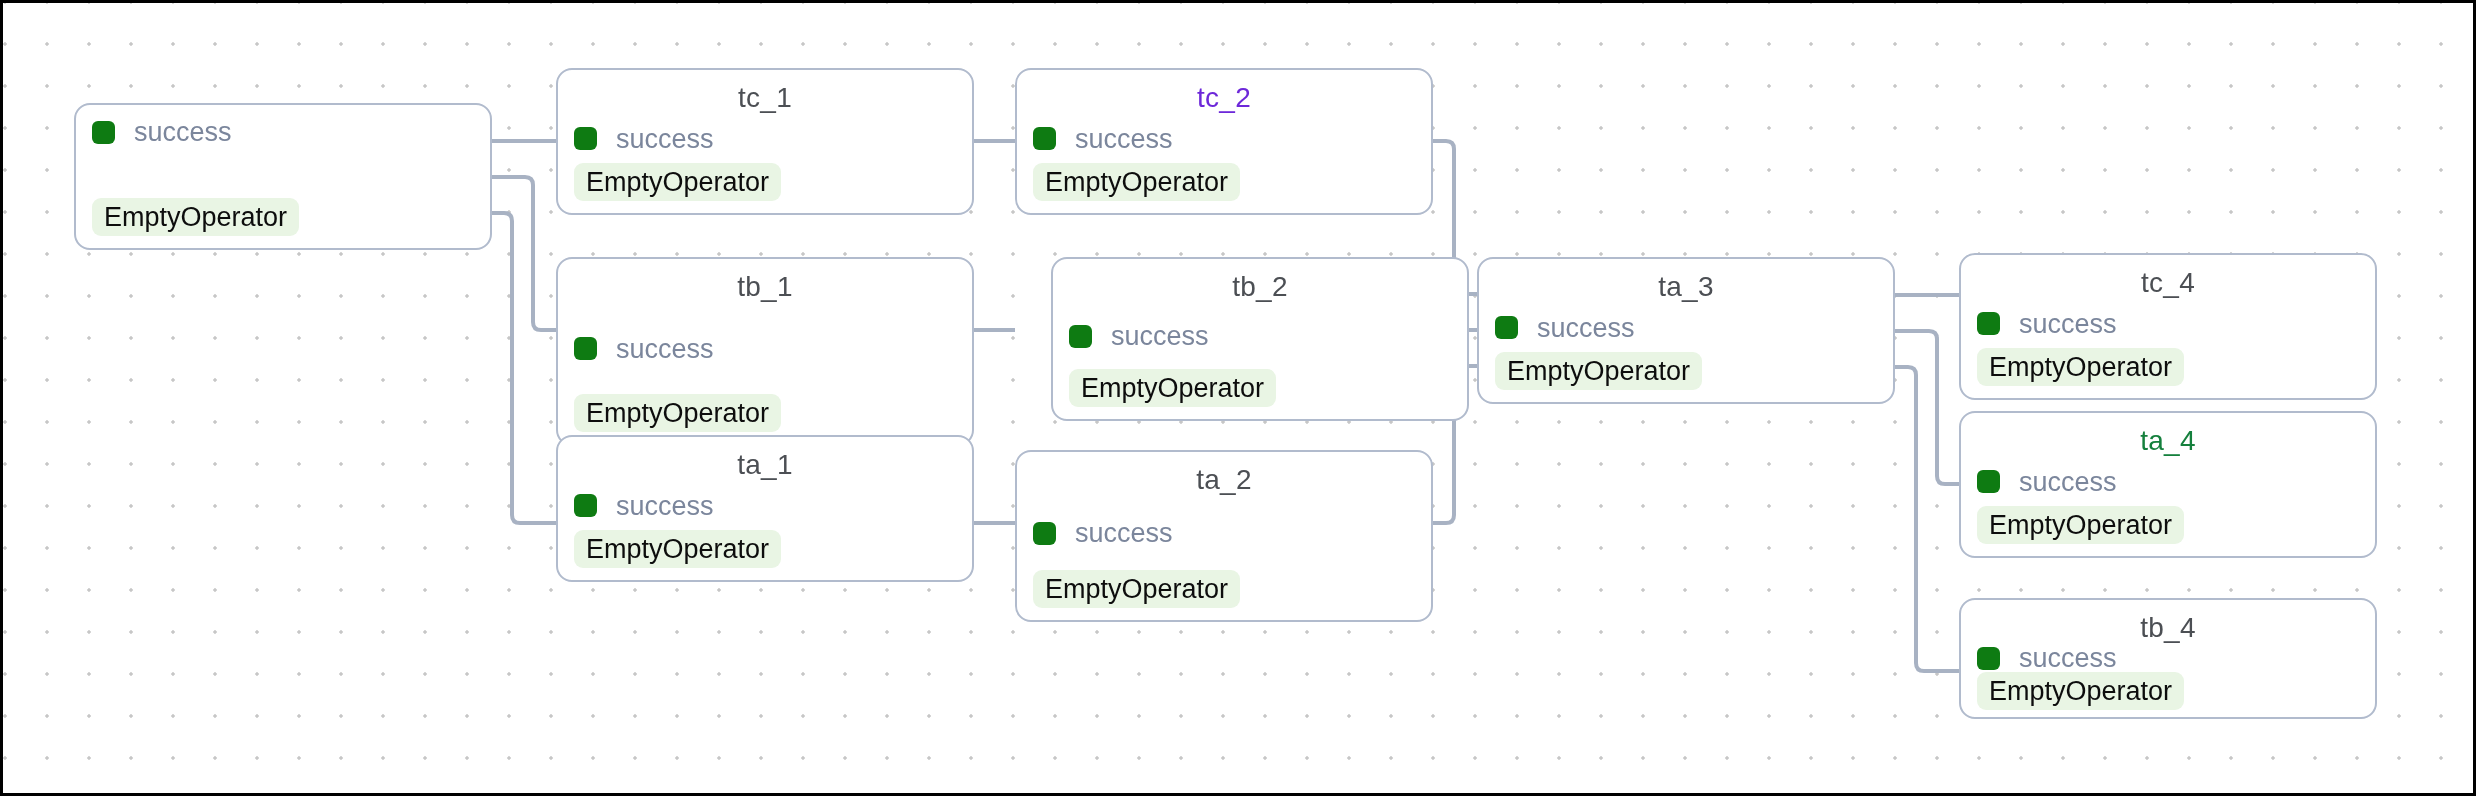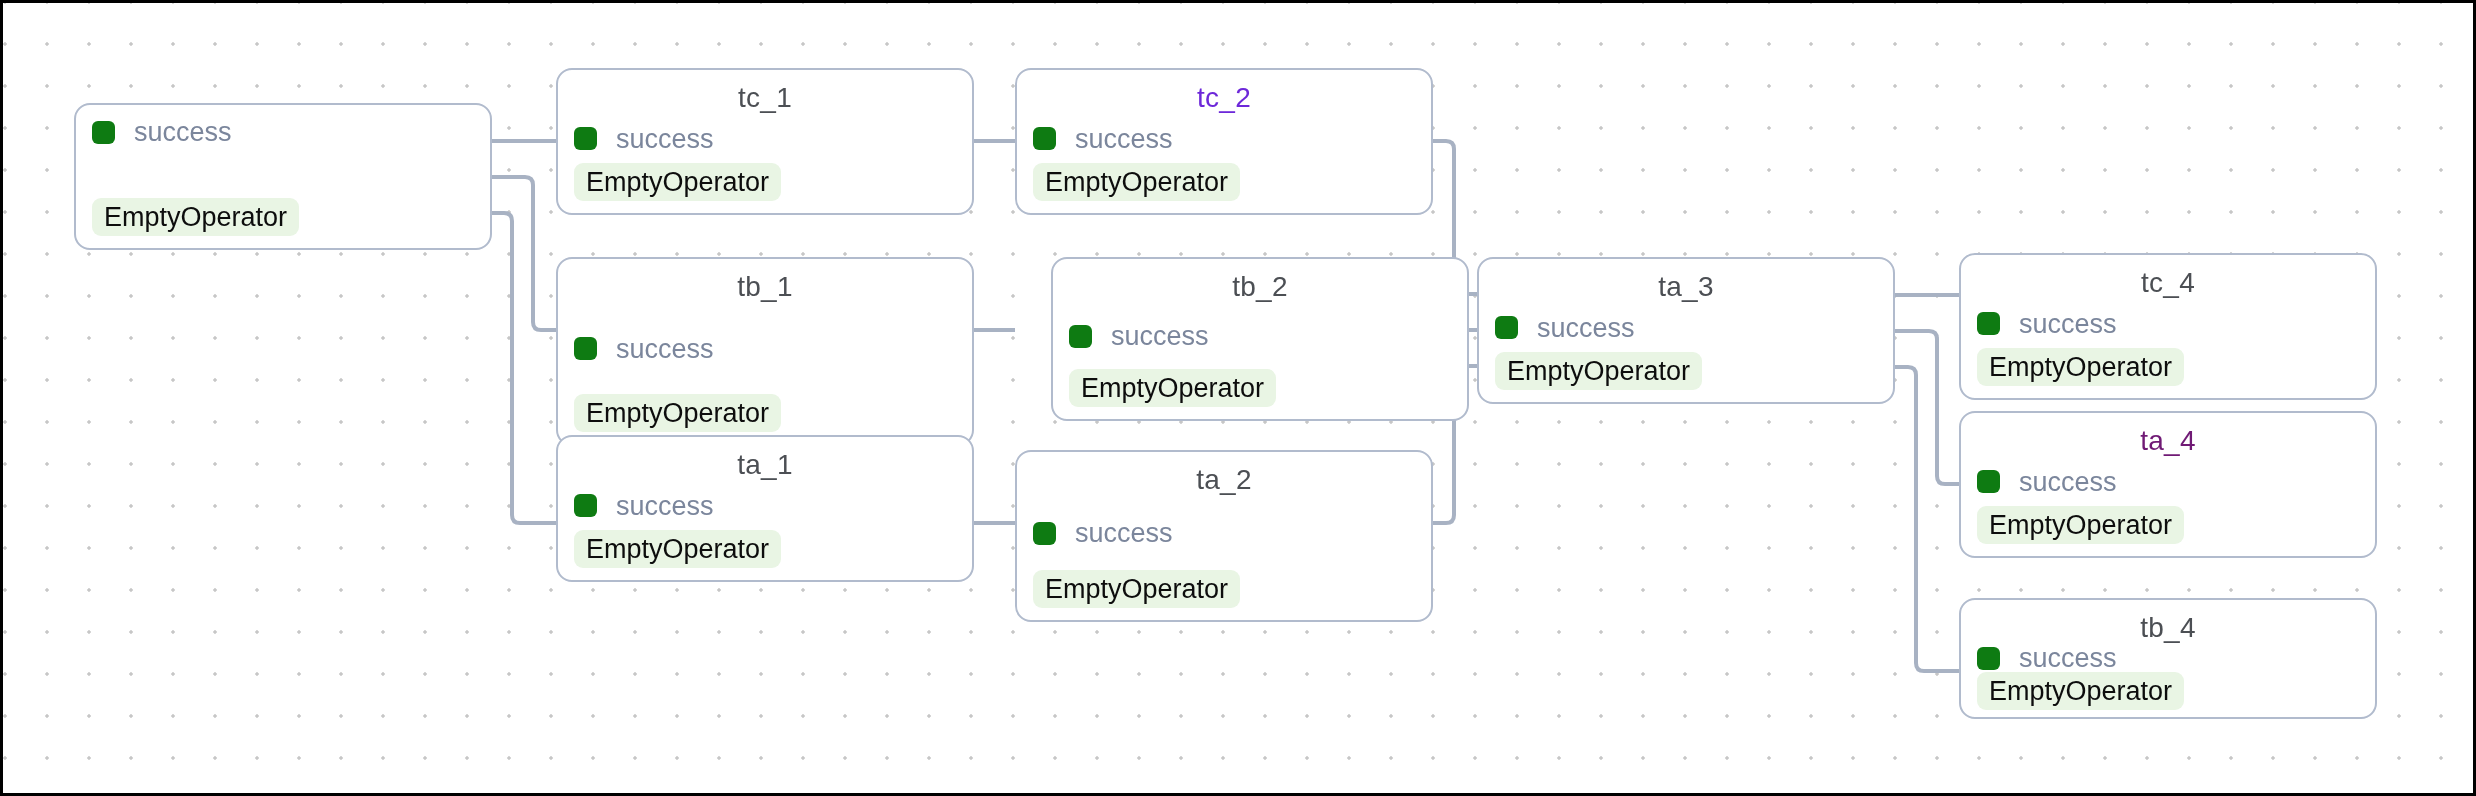--- a/index.html
+++ b/index.html
@@ -130,21 +130,21 @@
     <div class="node-title" style="color: rgb(76, 79, 84);">tc_4</div>
     <div class="status-row">
       <span class="status-square" style="background: rgb(14, 123, 18);"></span>
       <span class="status-label" style="color: rgb(123, 134, 156);">success</span>
     </div>
     <div class="pill-row">
       <span class="operator-pill" style="background: rgb(233, 245, 228); color: rgb(13, 13, 13);">EmptyOperator</span>
     </div>
   </div>
       <div class="node" style="left: 1956px; top: 408px; width: 418px; height: 147px; border-color: rgb(177, 187, 205); background: rgb(255, 255, 255);">
-    <div class="node-title" style="color: #701a75;">ta_4</div>
+    <div class="node-title" style="color: #15803d;">ta_4</div>
     <div class="status-row">
       <span class="status-square" style="background: rgb(14, 123, 18);"></span>
       <span class="status-label" style="color: rgb(123, 134, 156);">success</span>
     </div>
     <div class="pill-row">
       <span class="operator-pill" style="background: rgb(233, 245, 228); color: rgb(13, 13, 13);">EmptyOperator</span>
     </div>
   </div>
       <div class="node" style="left: 1956px; top: 595px; width: 418px; height: 121px; border-color: rgb(177, 187, 205); background: rgb(255, 255, 255);">
     <div class="node-title" style="color: rgb(76, 79, 84);">tb_4</div>

